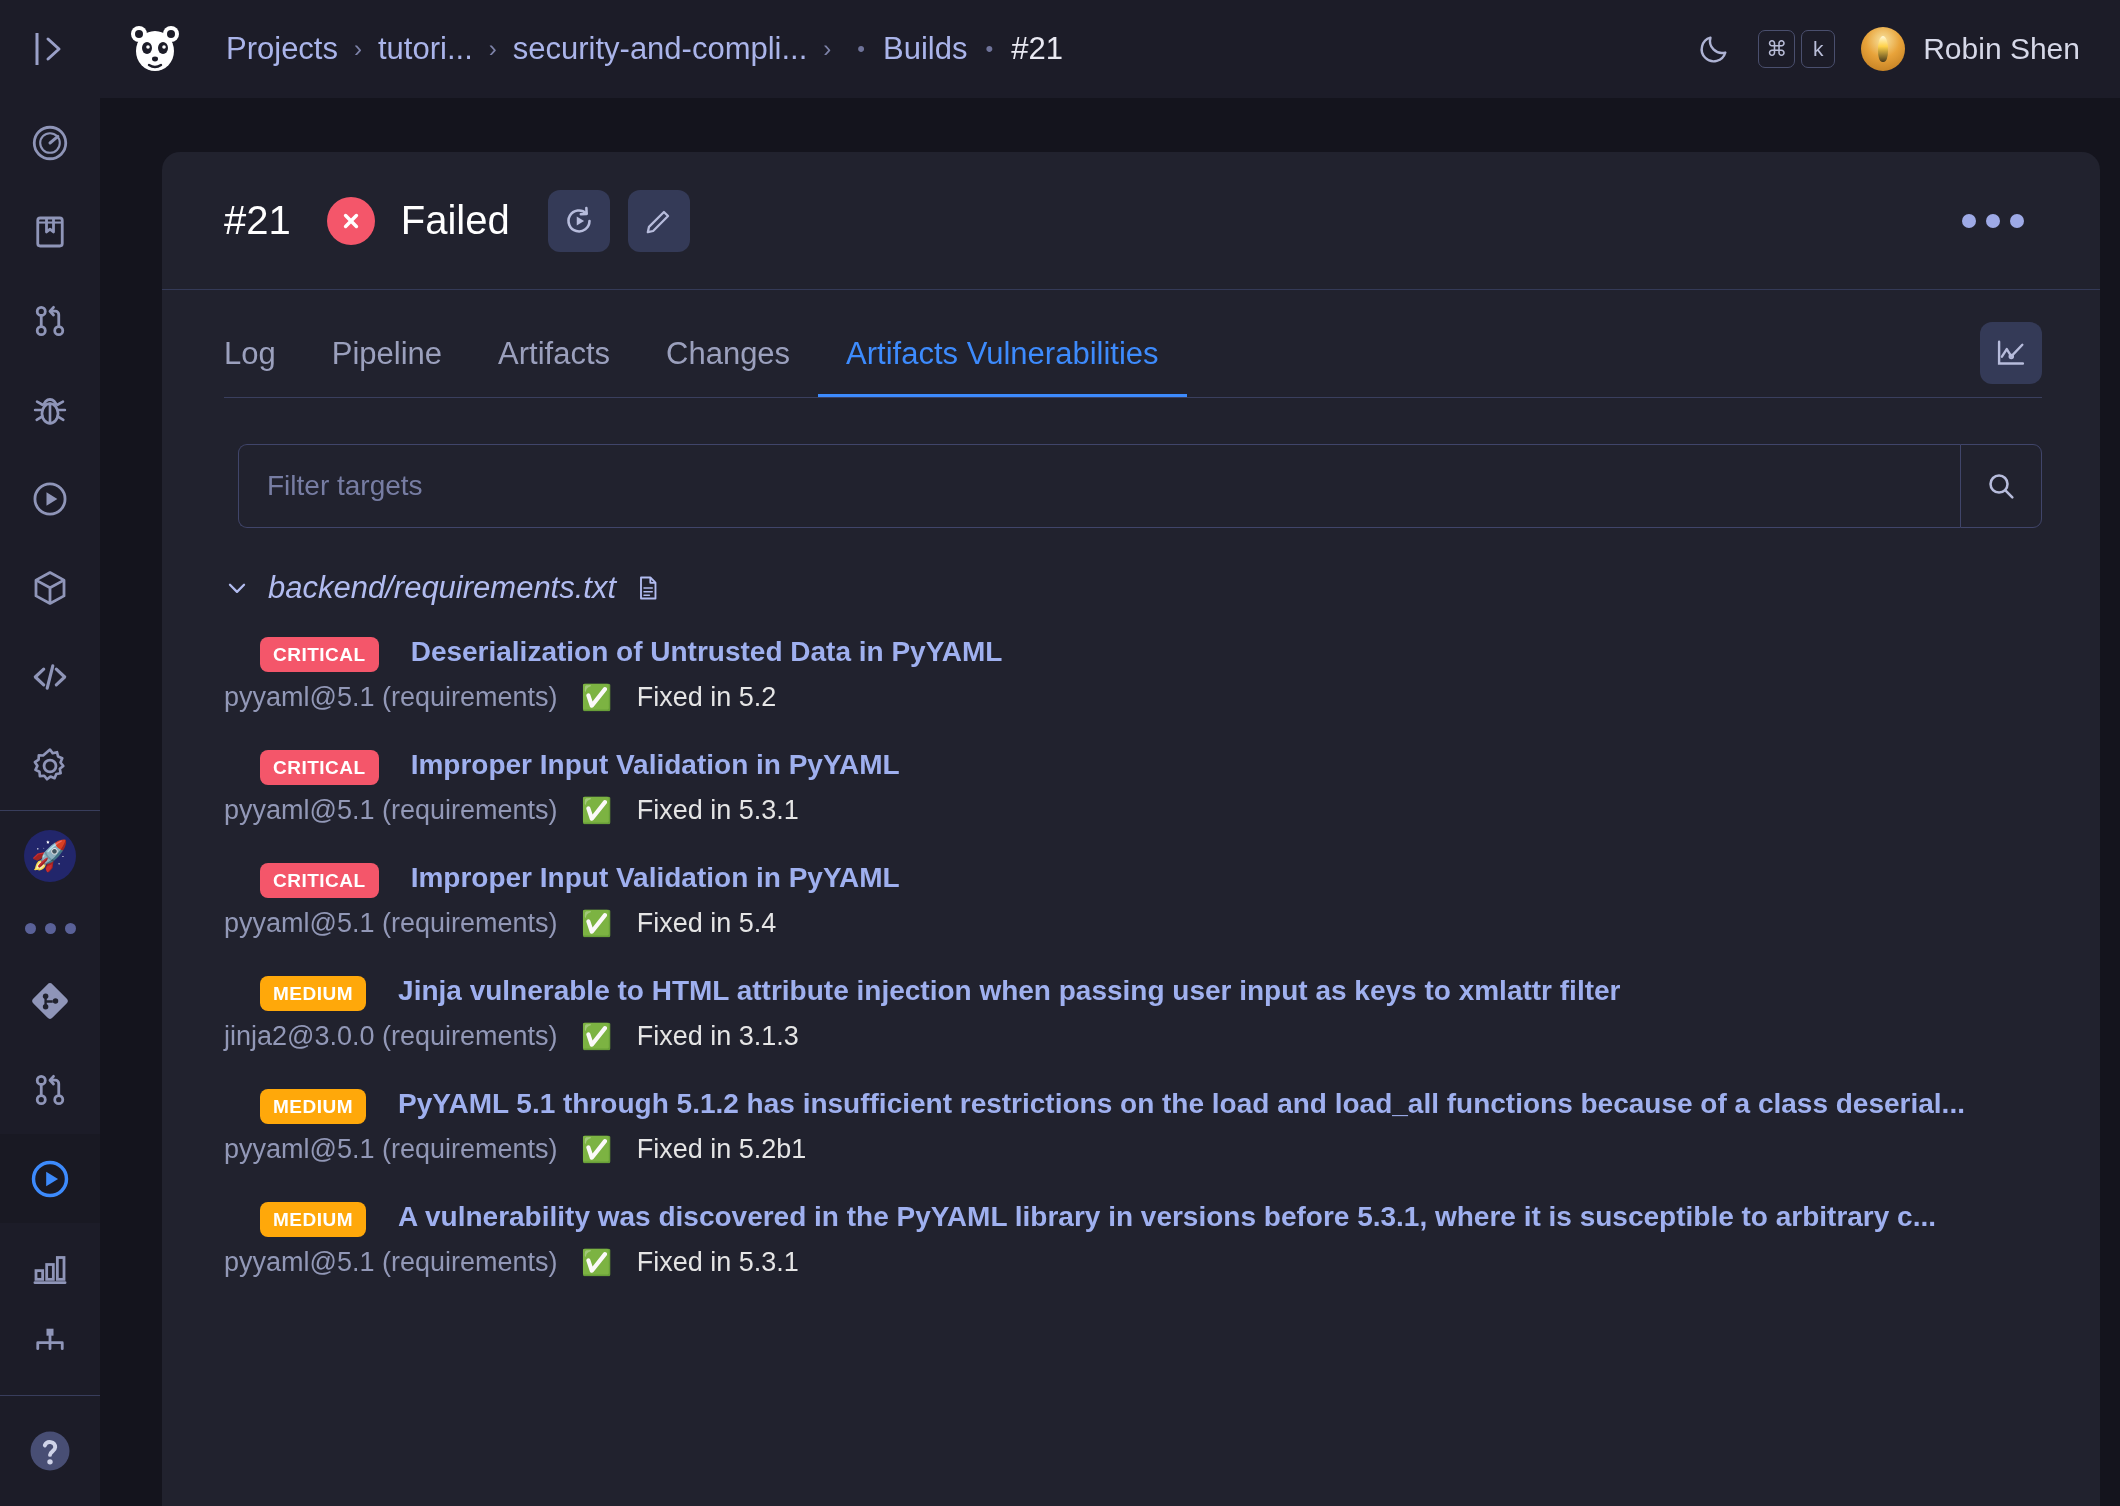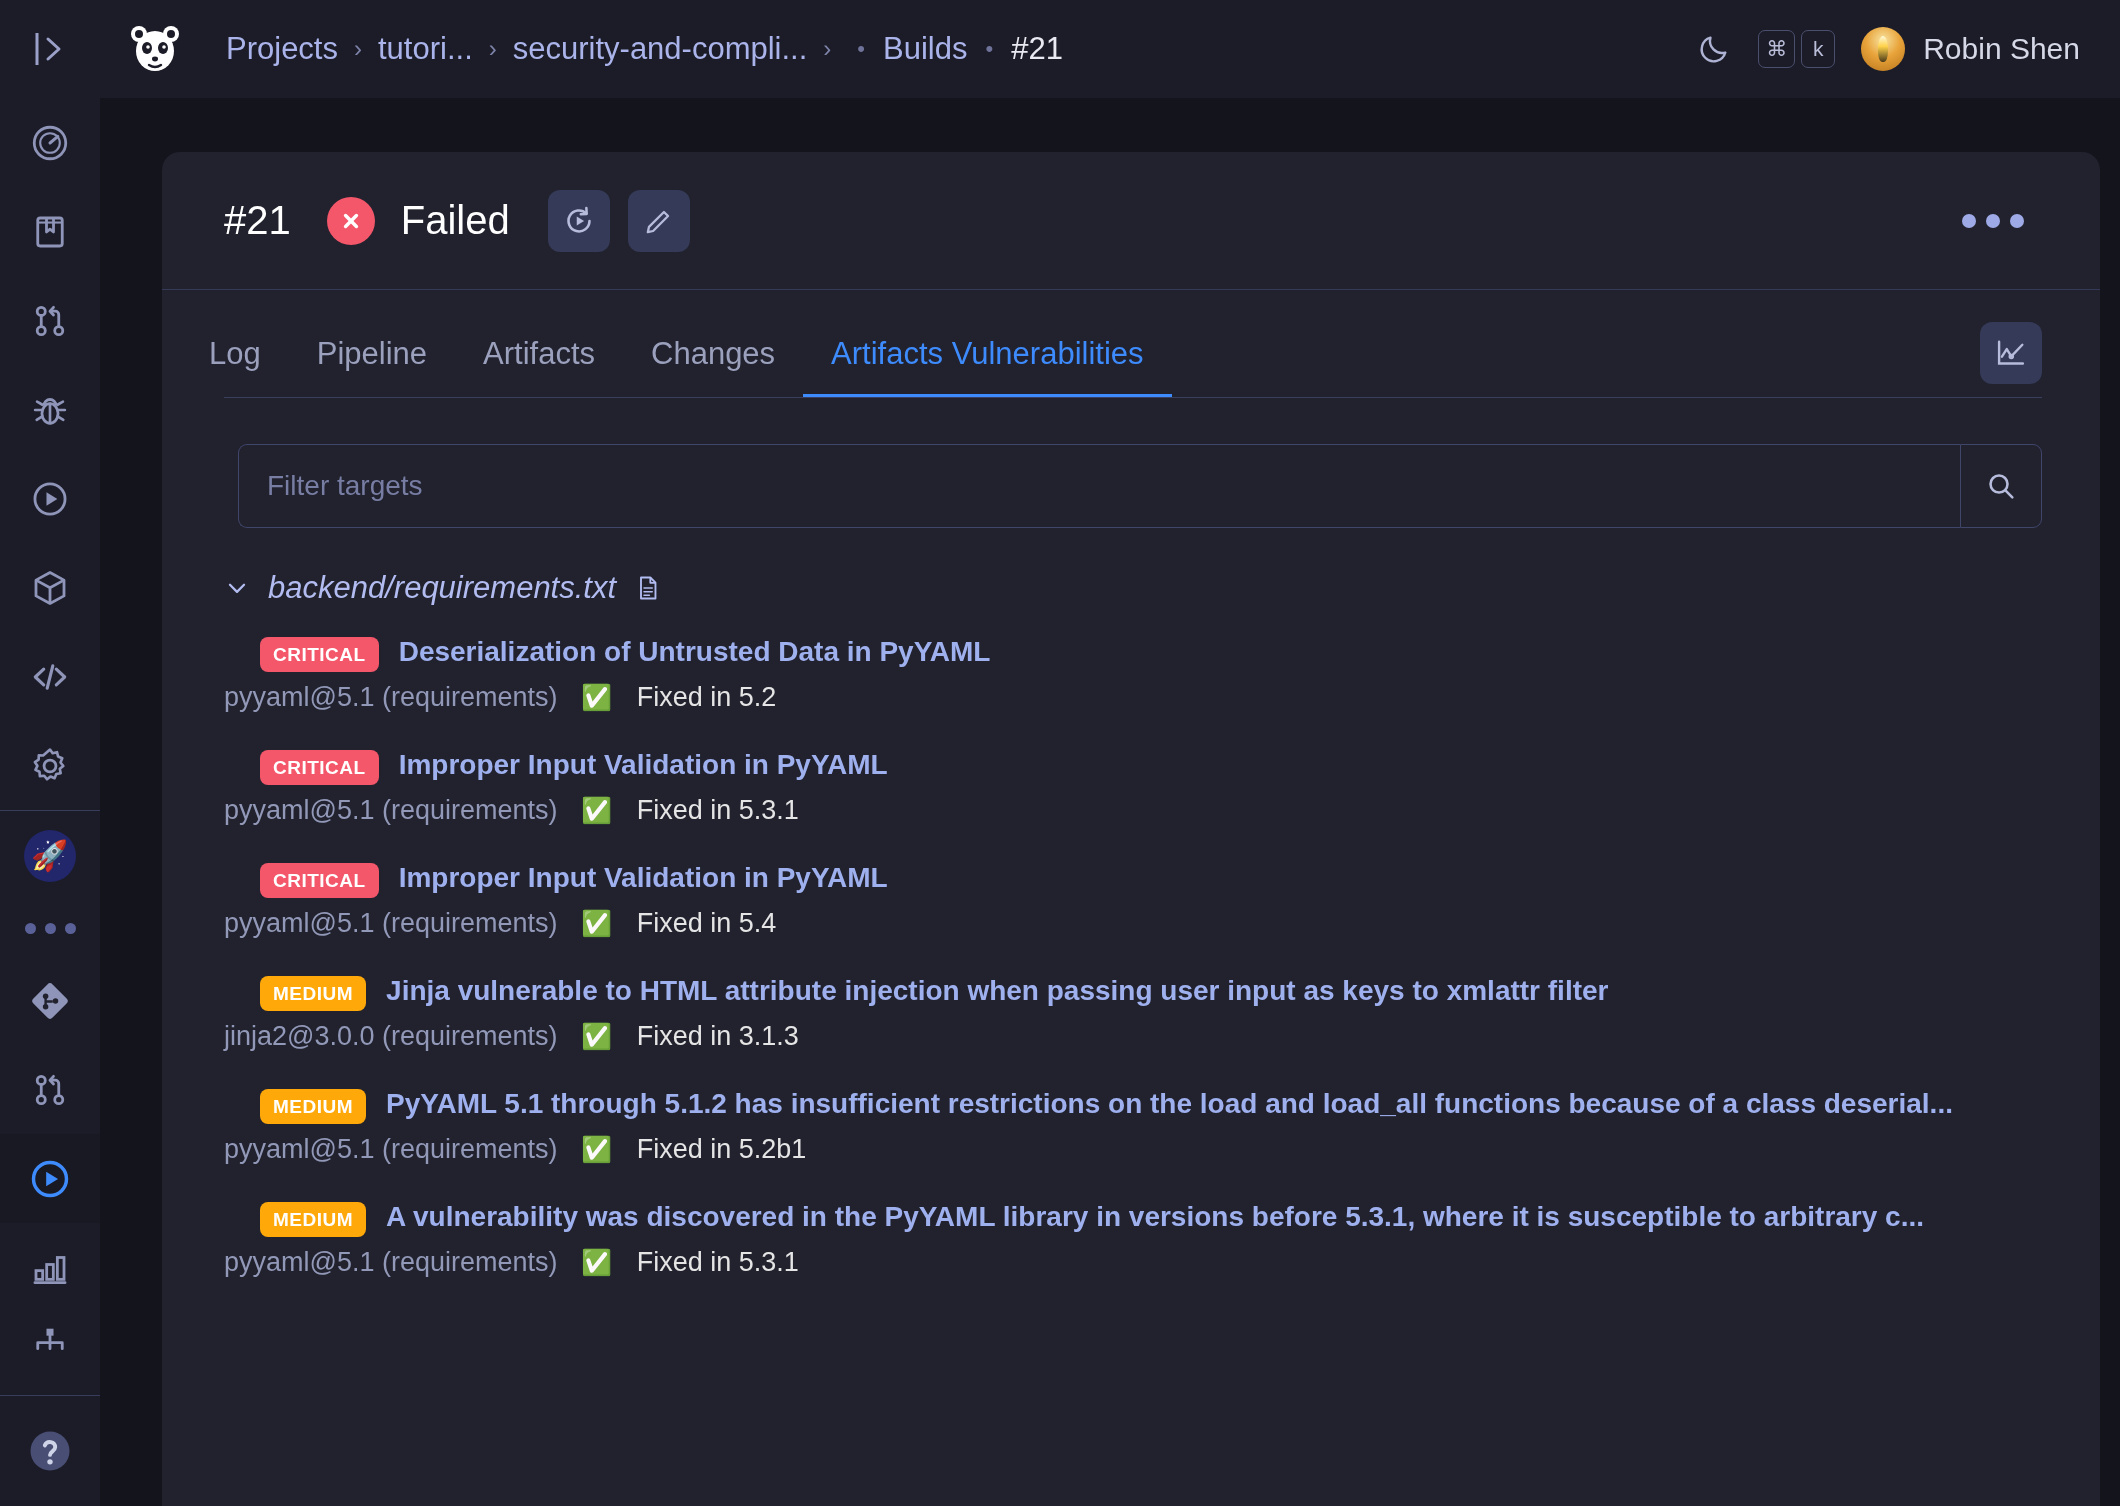--- a/index.html
+++ b/index.html
@@ -228,21 +228,21 @@
     width: 14px; height: 14px;
     border-radius: 50%;
     background: #9eaae6;
     display: block;
   }
 
   
   .tabs-wrap {
     position: relative;
     height: 108px;
-    padding: 0 58px 0 47px;
+    padding: 0 58px 0 62px;
     display: flex;
     align-items: flex-end;
   }
   .tabs {
     display: flex;
     align-items: flex-end;
     gap: 0;
     position: relative;
     flex: 1;
   }
@@ -324,21 +324,21 @@
   .group-name {
     color: #b2bcf0;
     font-size: 31px;
   }
   .vuln {
     margin-bottom: 32px;
   }
   .vuln-top {
     display: flex;
     align-items: center;
-    gap: 20px;
+    gap: 32px;
     flex-wrap: wrap;
     padding-left: 36px;
   }
   .sev {
     display: inline-block;
     border-radius: 8px;
     font-size: 19px;
     font-weight: bold;
     letter-spacing: 0.5px;
     color: #ffffff;

